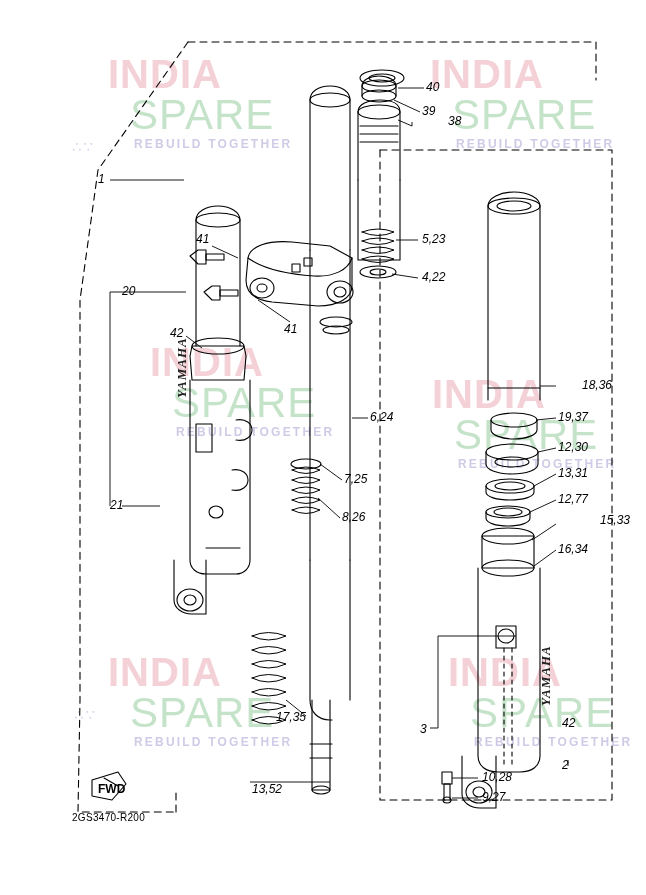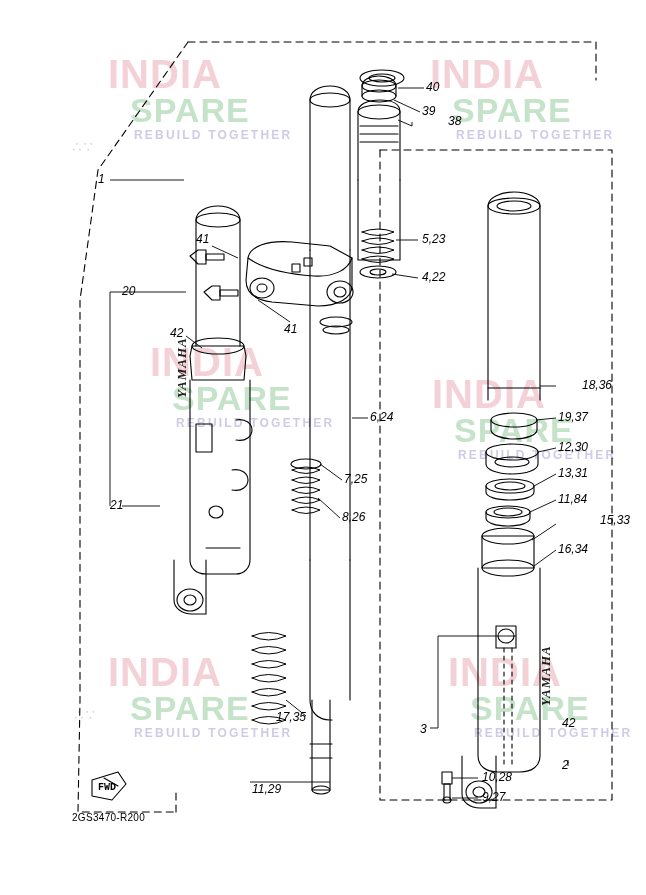--- a/index.html
+++ b/index.html
@@ -3,28 +3,28 @@
 <meta charset="utf-8">
 <style>
   html,body{margin:0;padding:0;background:#ffffff;}
   body{width:646px;height:895px;position:relative;overflow:hidden;
        font-family:"Liberation Sans", sans-serif;color:#111;}
   #stage{position:absolute;left:0;top:0;width:646px;height:895px;}
   svg.layer{position:absolute;left:0;top:0;width:646px;height:895px;}
   .wm{position:absolute;pointer-events:none;user-select:none;}
   .wm-india{font-family:"Liberation Sans", sans-serif;font-weight:bold;
             font-size:40px;letter-spacing:1px;color:#f2c9cf;opacity:.85;}
-  .wm-spare{font-family:"Liberation Sans", sans-serif;font-weight:bold;
-            font-size:34px;letter-spacing:1px;color:#bfe0c4;opacity:.9;}
+  .wm-spare{font-family:"Liberation Sans", sans-serif;font-weight:normal;
+            font-size:42px;letter-spacing:1px;color:#bfe0c4;opacity:.9;}
   .wm-tag{font-family:"Liberation Sans", sans-serif;font-weight:bold;
           font-size:12px;letter-spacing:2.2px;color:#cfc8e6;opacity:.95;}
   .wm-dots{color:#cfd3ee;font-size:15px;letter-spacing:2px;opacity:.9;}
   .lbl{position:absolute;font-size:12px;color:#000;white-space:nowrap;font-style:italic;}
   .code{position:absolute;font-size:10px;color:#000;letter-spacing:.3px;}
-  .fwd{position:absolute;font-size:10px;font-weight:bold;color:#000;font-family:Liberation Mono, monospace;}
+  .fwd{position:absolute;font-size:12px;font-weight:bold;color:#000;}
   .yam{position:absolute;font-family:"Liberation Serif", serif;font-style:italic;
        font-weight:bold;font-size:13px;color:#222;letter-spacing:1px;}
 </style>
 </head>
 <body>
 
 <div id="stage">
 
   <div class="wm" style="left:108px;top:52px;">
     <div class="wm-india">INDIA</div>
@@ -248,26 +248,26 @@
   <div class="lbl" style="left:284px;top:322px;">41</div>
   <div class="lbl" style="left:426px;top:80px;">40</div>
   <div class="lbl" style="left:422px;top:104px;">39</div>
   <div class="lbl" style="left:448px;top:114px;">38</div>
   <div class="lbl" style="left:422px;top:232px;text-align:center;">5,23</div>
   <div class="lbl" style="left:422px;top:270px;">4,22</div>
   <div class="lbl" style="left:370px;top:410px;">6,24</div>
   <div class="lbl" style="left:344px;top:472px;">7,25</div>
   <div class="lbl" style="left:342px;top:510px;">8,26</div>
   <div class="lbl" style="left:276px;top:710px;">17,35</div>
-  <div class="lbl" style="left:252px;top:782px;">11,29</div>
+  <div class="lbl" style="left:252px;top:782px;">13,52</div>
   <div class="lbl" style="left:558px;top:378px;margin-left:24px;">18,36</div>
   <div class="lbl" style="left:558px;top:410px;">19,37</div>
   <div class="lbl" style="left:558px;top:440px;">12,30</div>
   <div class="lbl" style="left:558px;top:466px;">13,31</div>
-  <div class="lbl" style="left:558px;top:492px;">11,84</div>
+  <div class="lbl" style="left:558px;top:492px;">12,77</div>
   <div class="lbl" style="left:558px;top:513px;margin-left:42px;">15,33</div>
   <div class="lbl" style="left:558px;top:542px;">16,34</div>
   <div class="lbl" style="left:420px;top:722px;">3</div>
   <div class="lbl" style="left:482px;top:770px;">10,28</div>
   <div class="lbl" style="left:482px;top:790px;">9,27</div>
   <div class="lbl" style="left:562px;top:758px;">2</div>
   <div class="lbl" style="left:562px;top:716px;">42</div>
 
   <div class="yam" style="left:174px;top:398px;transform:rotate(-90deg);transform-origin:left top;">YAMAHA</div>
   <div class="yam" style="left:538px;top:706px;transform:rotate(-90deg);transform-origin:left top;">YAMAHA</div>

